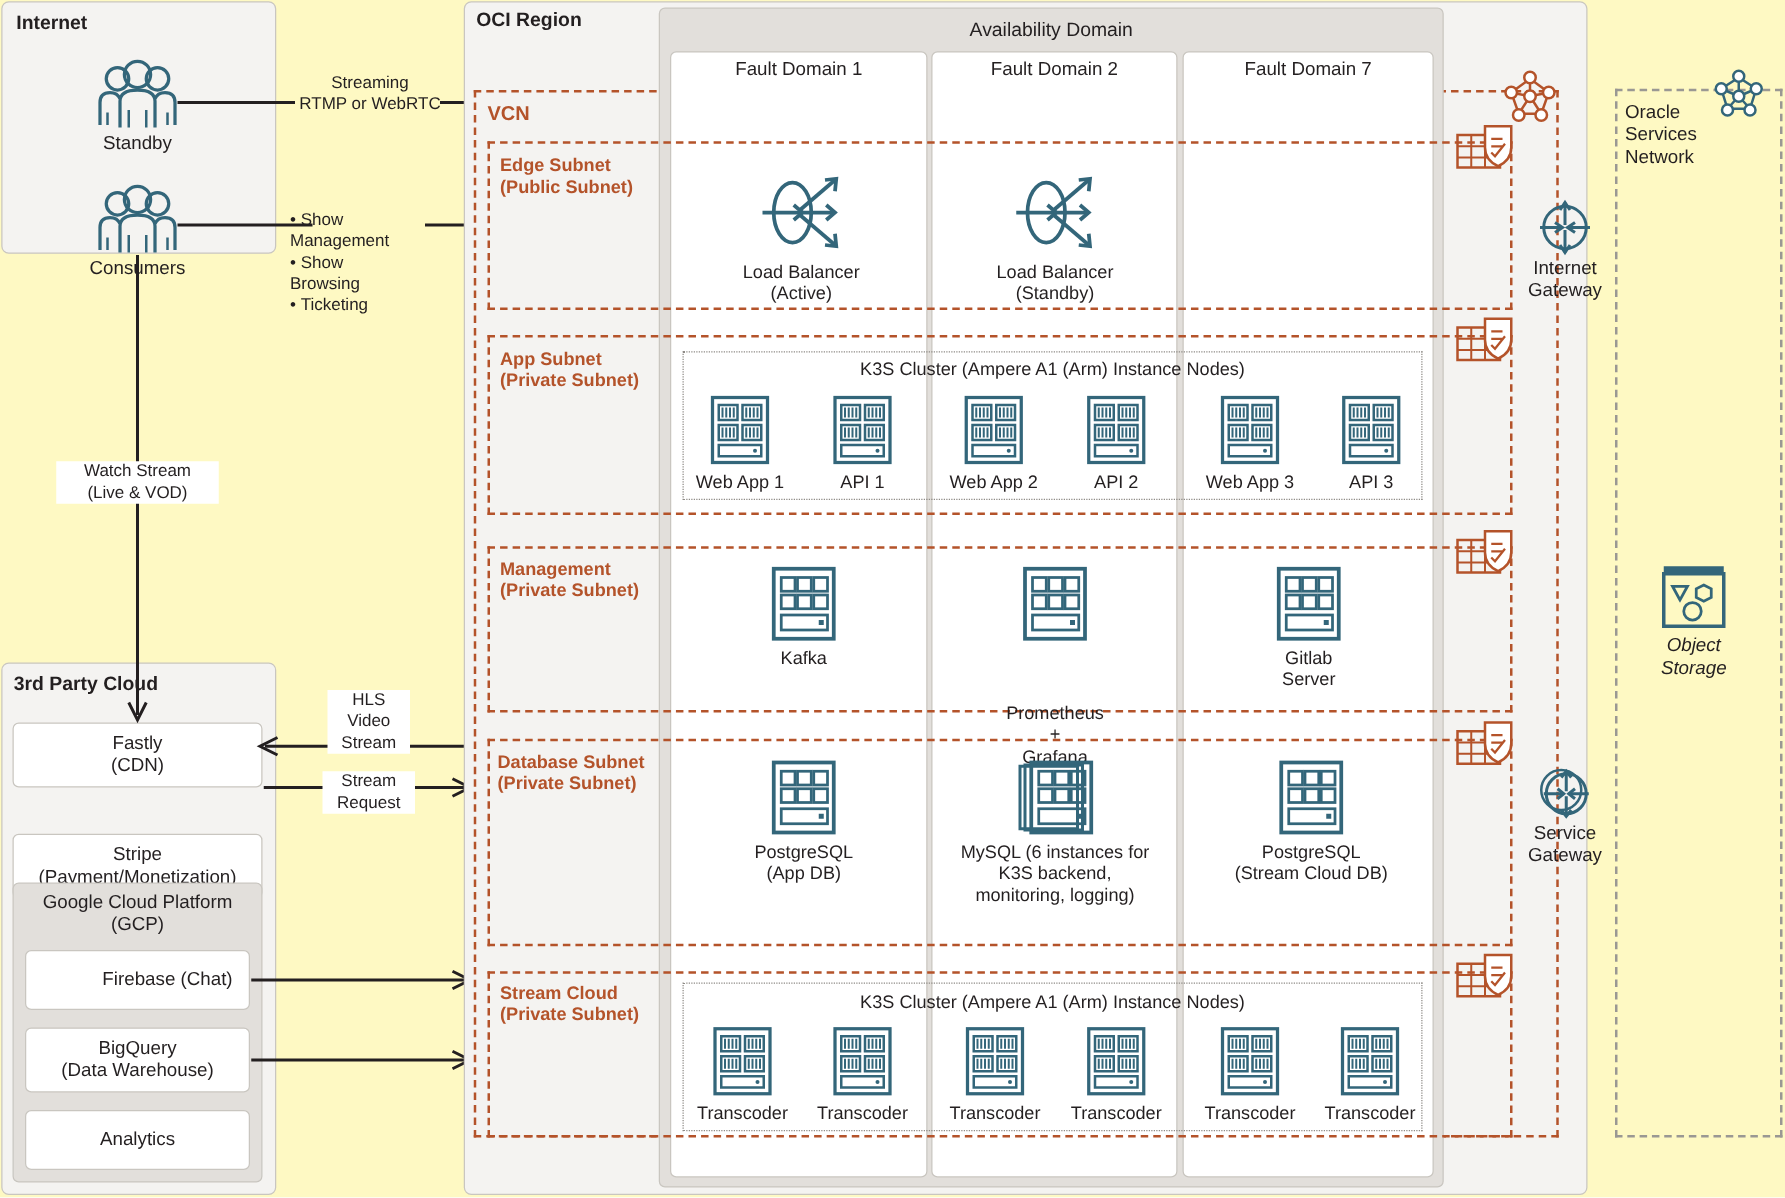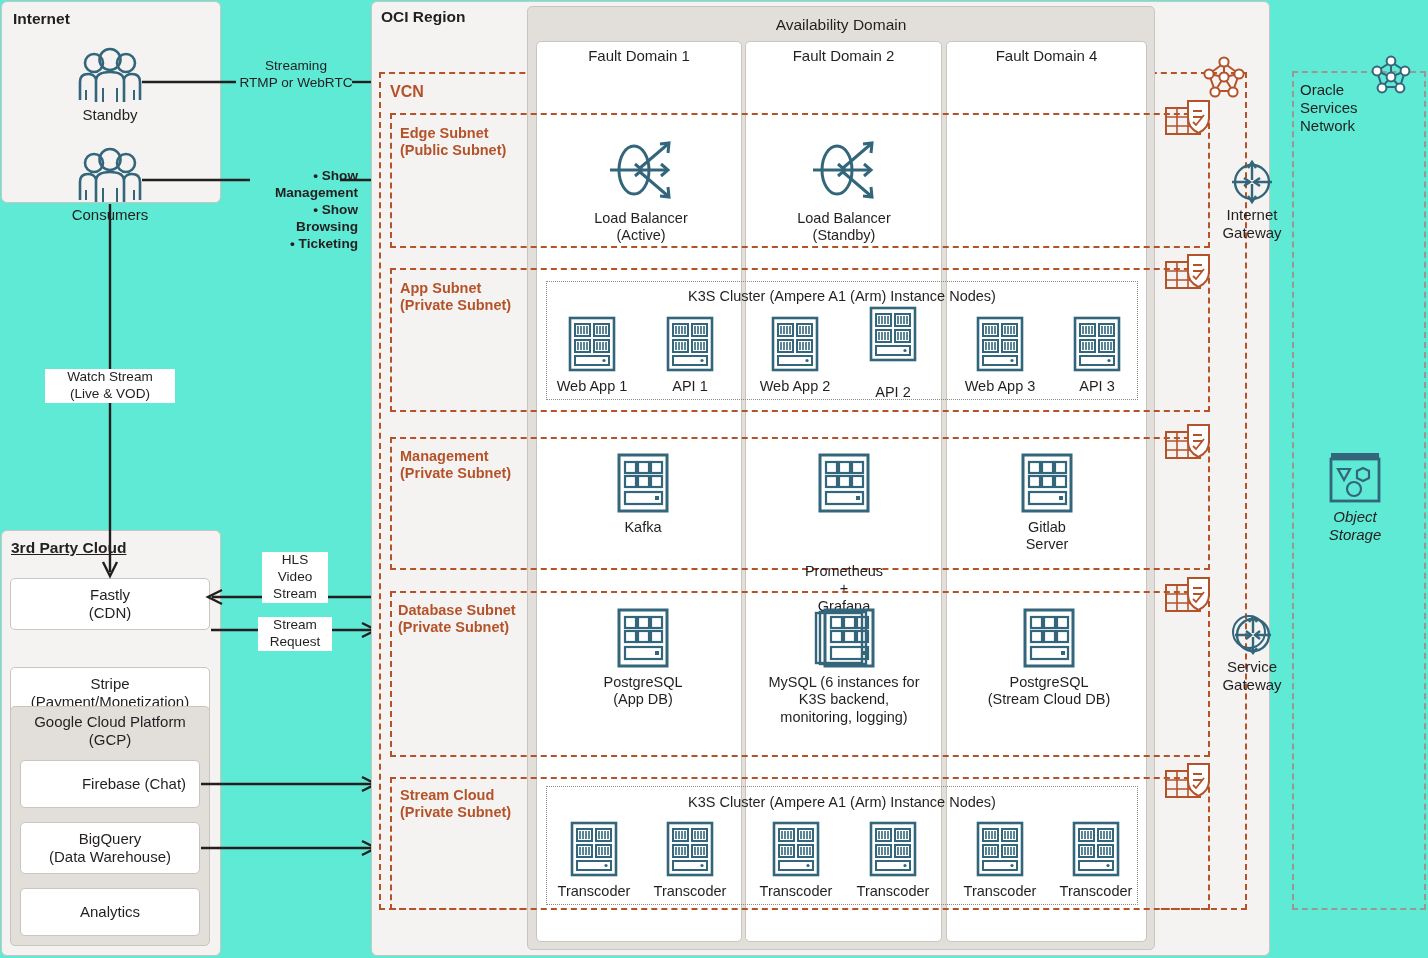--- a/index.html
+++ b/index.html
@@ -1,17 +1,17 @@
 <!DOCTYPE html>
 <html><head>
 <meta charset="utf-8">
 <style>
   html,body{margin:0;padding:0;background:#ffffff;}
   body{font-family:"Liberation Sans",sans-serif;color:#231f20;}
-  #stage{position:relative;width:1428px;height:958px;overflow:hidden;background:#5eead4;}
+  #stage{position:relative;width:1428px;height:958px;overflow:hidden;background:#fef9c3;}
   .abs{position:absolute;box-sizing:border-box;}
   .panel{background:#f4f3f1;border:1px solid #c9c6c0;border-radius:6px;}
   .panel-title{font-weight:bold;font-size:15.5px;line-height:1.15;color:#231f20;}
   .white-box{background:#ffffff;border:1px solid #c9c6c0;border-radius:5px;
              display:flex;align-items:center;justify-content:center;text-align:center;
              font-size:15px;line-height:1.18;}
   .grey-box{background:#e2dfdb;border:1px solid #c9c6c0;border-radius:5px;}
   .dash-orange{border:2px dashed #b4532a;}
   .dash-grey{border:2px dashed #9a9893;}
   .dot-box{border:1.5px dotted #8e8b86;}
@@ -61,21 +61,21 @@
         <path class="teal" d="M8 50 L8 32 Q8 24 16 24 Q22 24 24 29" stroke-width="2.6"></path>
         <path class="teal" d="M68 50 L68 32 Q68 24 60 24 Q54 24 52 29" stroke-width="2.6"></path>
         <path class="teal" d="M24 52 L24 31 Q24 22 38 22 Q52 22 52 31 L52 52" stroke-width="2.6"></path>
         <path class="teal" d="M14 40 L14 50 M31 38 L31 52 M45 38 L45 52 M62 40 L62 50" stroke-width="2"></path>
       </svg>
     </span>
     <span class="cap">Consumers</span>
   </div>
 
   <div class="abs panel" style="left:1px;top:530px;width:220px;height:426px;">
-    <div class="abs panel-title" style="left:9px;top:8px;width:140px;white-space:pre-line;text-decoration:underline;">3rd Party Cloud</div>
+    <div class="abs panel-title" style="left:9px;top:8px;width:140px;white-space:pre-line;">3rd Party Cloud</div>
   </div>
 
   <div class="abs white-box" style="left:10px;top:578px;width:200px;height:52px;white-space:pre-line;">Fastly
 (CDN)</div>
 
   <div class="abs white-box" style="left:10px;top:642px;width:200px;height:52px;white-space:pre-line;margin-top:25px;">Stripe
 (Payment/Monetization)</div>
 
   <div class="abs grey-box" style="left:10px;top:706px;width:200px;height:240px;"></div>
   <div class="abs" style="left:20px;top:713px;width:180px;text-align:center;font-size:15px;line-height:1.2;">Google Cloud Platform (GCP)</div>
@@ -107,21 +107,21 @@
     <path class="line" d="M201 784 L372 784"></path>
     <path class="line" d="M362 777 L376 784 L362 791" fill="none"></path>
 
     <path class="line" d="M201 848 L372 848"></path>
     <path class="line" d="M362 841 L376 848 L362 855" fill="none"></path>
   </svg>
 
   <div class="abs edge-label" style="left:226px;top:58px;width:140px;white-space:pre-line;">Streaming
 RTMP or WebRTC</div>
 
-  <div class="abs bullets" style="left:248px;top:168px;width:110px;text-align:right;font-weight:bold;">
+  <div class="abs bullets" style="left:232px;top:168px;width:110px;text-align:left;">
     <div>•&nbsp;Show<br>Management</div>
     <div>•&nbsp;Show<br>Browsing</div>
     <div>•&nbsp;Ticketing</div>
   </div>
 
   <div class="abs edge-label" style="left:45px;top:369px;width:130px;white-space:pre-line;background:#fff;">Watch Stream
 (Live &amp; VOD)</div>
 
   <div class="abs edge-label" style="left:262px;top:552px;width:66px;white-space:pre-line;background:#fff;">HLS
 Video
@@ -139,21 +139,21 @@
   <div class="abs grey-box" style="left:527px;top:6px;width:628px;height:944px;"></div>
   <div class="abs" style="left:527px;top:16px;width:628px;text-align:center;font-size:15.5px;">Availability Domain</div>
 
   <div class="abs white-box" style="left:536px;top:41px;width:206px;height:901px;display:block;"></div>
   <div class="abs" style="left:536px;top:47px;width:206px;text-align:center;font-size:15px;">Fault Domain 1</div>
 
   <div class="abs white-box" style="left:745px;top:41px;width:197px;height:901px;display:block;"></div>
   <div class="abs" style="left:745px;top:47px;width:197px;text-align:center;font-size:15px;">Fault Domain 2</div>
 
   <div class="abs white-box" style="left:946px;top:41px;width:201px;height:901px;display:block;"></div>
-  <div class="abs" style="left:946px;top:47px;width:201px;text-align:center;font-size:15px;">Fault Domain 4</div>
+  <div class="abs" style="left:946px;top:47px;width:201px;text-align:center;font-size:15px;">Fault Domain 7</div>
 
   <div class="abs dash-orange" style="left:390px;top:113px;width:820px;height:135px;"></div>
   <div class="abs subnet-label" style="left:400px;top:125px;width:125px;white-space:pre-line;">Edge Subnet
 (Public Subnet)</div>
 
   <div class="abs ctr" style="left:578px;top:135px;width:126px;">
     <span>
       <svg width="70" height="70" viewBox="0 0 70 70">
         <ellipse class="teal" cx="28" cy="35" rx="15" ry="24" stroke-width="3"></ellipse>
         <path class="teal" d="M4 35 L36 35" stroke-width="3"></path>
@@ -245,21 +245,21 @@
         <path class="teal" d="M30 11 L30 19 M33 11 L33 19 M36 11 L36 19 M39 11 L39 19" stroke-width="1.6"></path>
         <path class="teal" d="M11 27 L11 35 M14 27 L14 35 M17 27 L17 35 M20 27 L20 35" stroke-width="1.6"></path>
         <path class="teal" d="M30 27 L30 35 M33 27 L33 35 M36 27 L36 35 M39 27 L39 35" stroke-width="1.6"></path>
         <rect class="teal" x="8" y="41" width="34" height="9" stroke-width="2"></rect>
         <circle cx="37" cy="45.5" r="1.6" fill="#33667a"></circle>
       </svg>
     </span>
     <span class="node-label">Web App 2</span>
   </div>
 
-  <div class="abs ctr" style="left:857px;top:305px;width:72px;gap:16px;">
+  <div class="abs ctr" style="left:857px;top:315px;width:72px;">
     <span>
       <svg width="50" height="58" viewBox="0 0 50 58">
         <rect class="teal" x="3" y="3" width="44" height="52" stroke-width="2.6"></rect>
         <rect class="teal" x="8" y="9" width="15" height="12" stroke-width="2"></rect>
         <rect class="teal" x="27" y="9" width="15" height="12" stroke-width="2"></rect>
         <rect class="teal" x="8" y="25" width="15" height="12" stroke-width="2"></rect>
         <rect class="teal" x="27" y="25" width="15" height="12" stroke-width="2"></rect>
         <path class="teal" d="M11 11 L11 19 M14 11 L14 19 M17 11 L17 19 M20 11 L20 19" stroke-width="1.6"></path>
         <path class="teal" d="M30 11 L30 19 M33 11 L33 19 M36 11 L36 19 M39 11 L39 19" stroke-width="1.6"></path>
         <path class="teal" d="M11 27 L11 35 M14 27 L14 35 M17 27 L17 35 M20 27 L20 35" stroke-width="1.6"></path>

